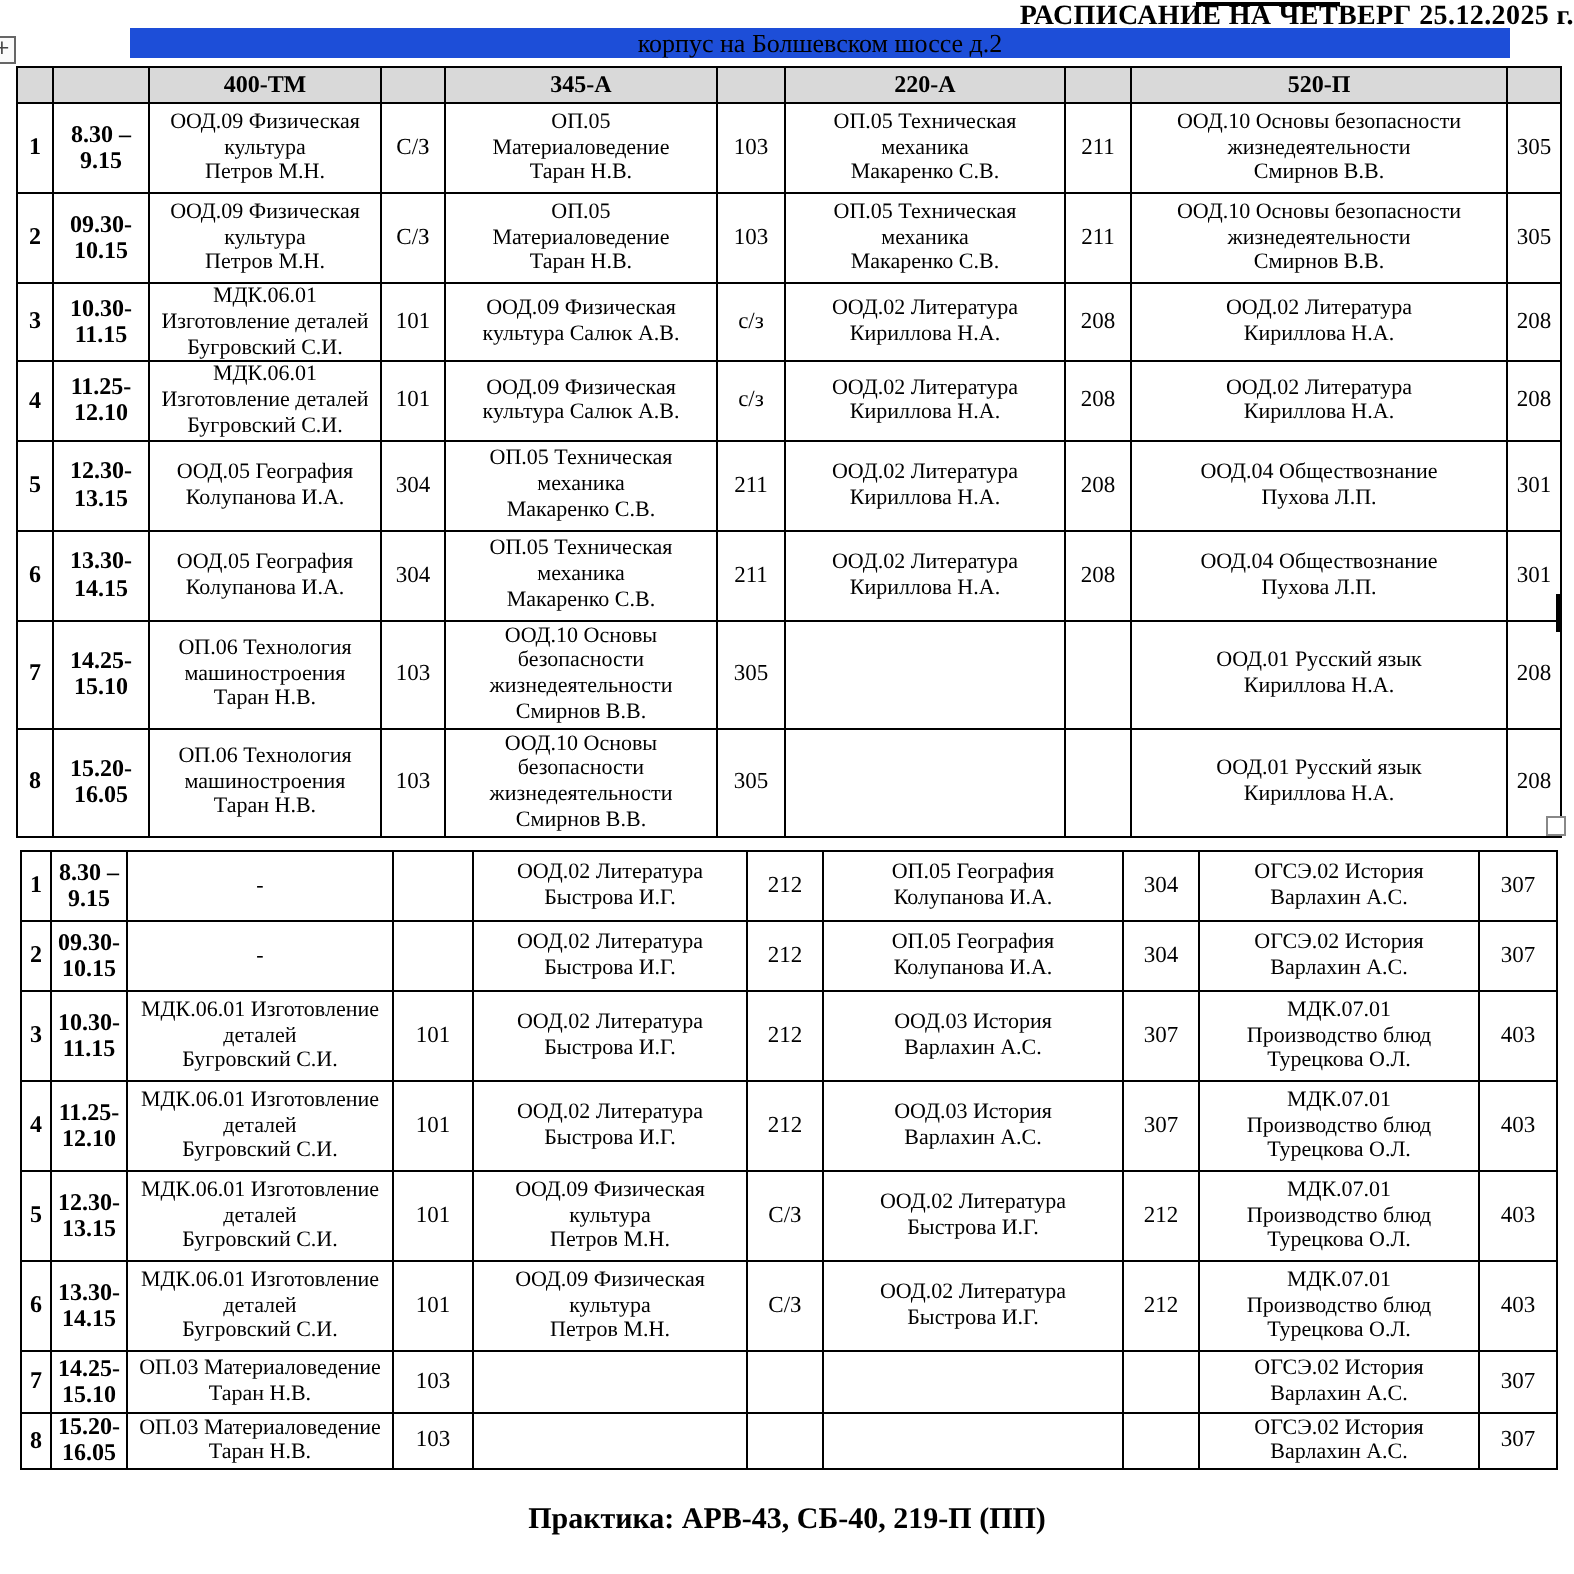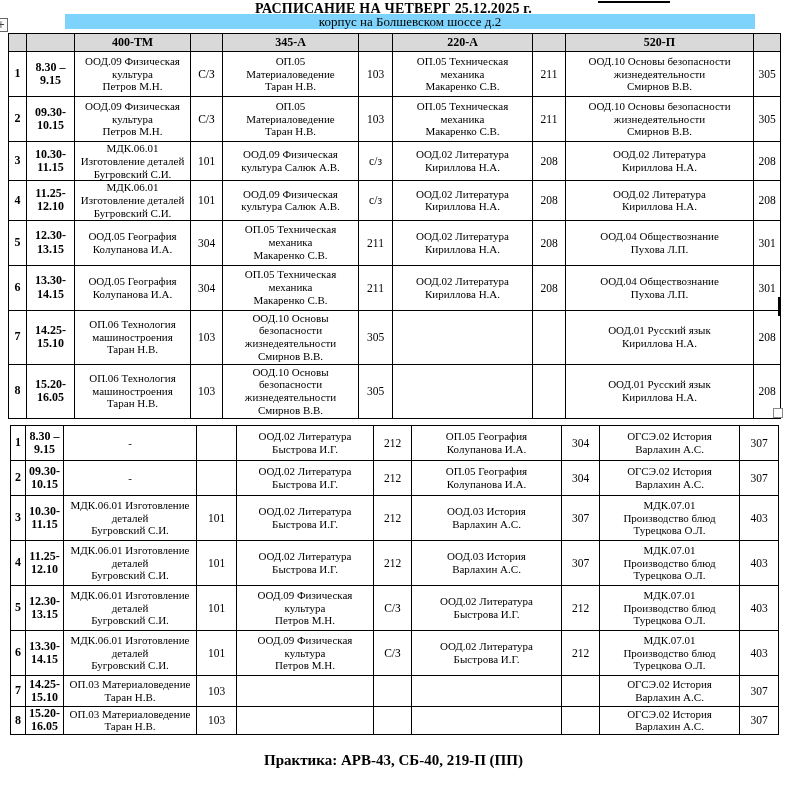--- a/index.html
+++ b/index.html
@@ -6,25 +6,25 @@
   body{
     width:787px;height:787px;background:#ffffff;
     font-family:"Liberation Serif", serif;
     position:relative;overflow:hidden;color:#000;
   }
   .sheet{position:absolute;inset:0;overflow:hidden;}
 
   .topline{position:absolute;left:598px;top:1px;width:72px;height:2px;background:#000;}
   .title{
     position:absolute;left:0;top:1px;width:100%;
-    text-align:center;font-size:14px;font-weight:bold;letter-spacing:.2px;
+    text-align:right;font-size:14px;font-weight:bold;letter-spacing:.2px;
   }
   .subtitle{
     position:absolute;left:65px;top:14px;width:690px;height:15px;
-    background:#7dd3fc;text-align:center;font-size:13px;line-height:15px;
+    background:#1d4ed8;text-align:center;font-size:13px;line-height:15px;
   }
   .move-handle{
     position:absolute;left:-6px;top:18px;width:12px;height:12px;
     border:1px solid #666;background:#fafafa;color:#444;
     font:10px/12px "DejaVu Sans", sans-serif;text-align:center;cursor:move;
   }
   table{
     position:absolute;border-collapse:collapse;table-layout:fixed;
     border:1.4px solid #000;
   }

